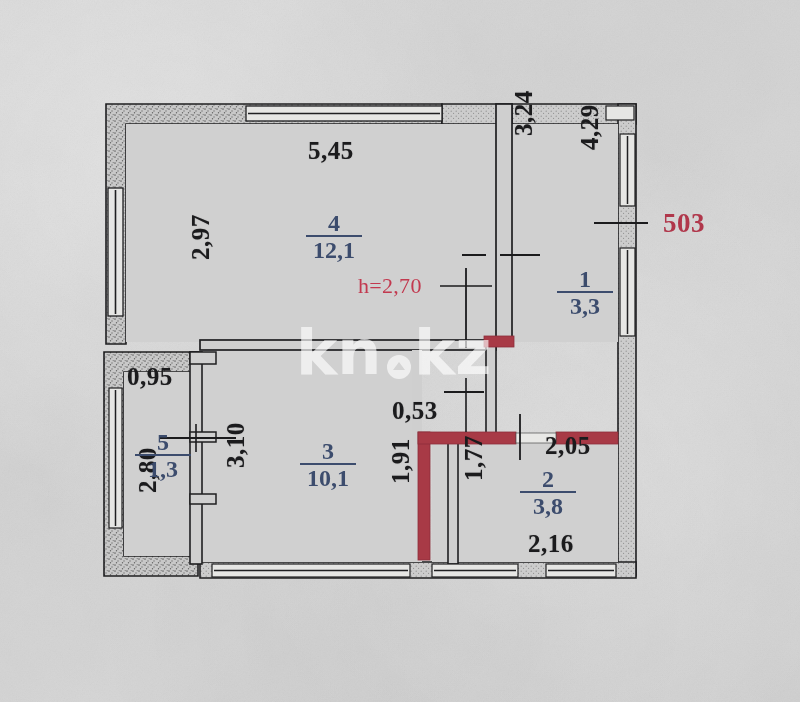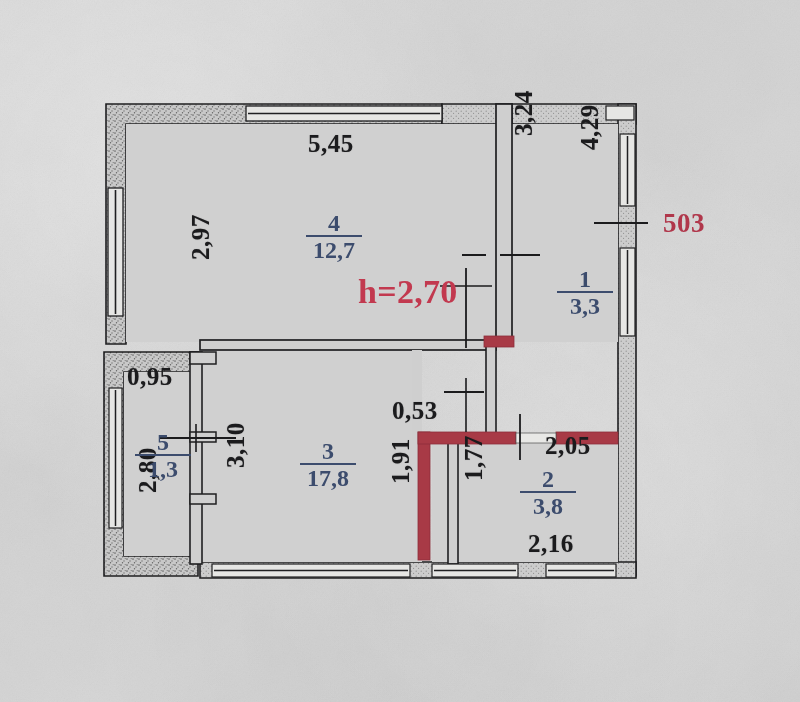--- a/index.html
+++ b/index.html
@@ -71,22 +71,22 @@
     width: max-content;
     min-width: 44px;
   }
   .roomlbl .area {
     display: block;
     font-size: 24px;
     line-height: 1.02;
     padding-top: 1px;
   }
   .height-note {
-    font-size: 34px;
-    font-weight: 700;
+    font-size: 22px;
+    font-weight: 400;
     color: #c2394f;
     letter-spacing: 0.3px;
   }
   .apt-number {
     font-size: 27px;
     font-weight: 700;
     color: #b0374b;
     letter-spacing: 0.5px;
   }
   
@@ -253,21 +253,21 @@
       <line x1="466" y1="378" x2="466" y2="432" stroke-width="1.6"></line>
       <line x1="444" y1="392" x2="484" y2="392" stroke-width="1.8"></line>
 
       <line x1="520" y1="414" x2="520" y2="460" stroke-width="1.8"></line>
 
       <line x1="466" y1="268" x2="466" y2="348" stroke-width="1.8"></line>
       <line x1="440" y1="286" x2="492" y2="286" stroke-width="1.6"></line>
     </g>
   </svg>
 
-  <div class="txt dim" style="left:308px; top:131px;">5,45</div>
+  <div class="txt dim" style="left:308px; top:138px;">5,45</div>
 
   <div class="txt dim dim-v" style="left:188px; top:260px;">2,97</div>
 
   <div class="txt dim dim-v" style="left:511px; top:136px;">3,24</div>
 
   <div class="txt dim dim-v" style="left:577px; top:150px;">4,29</div>
 
   <div class="txt dim" style="left:127px; top:364px;text-align:right;">0,95</div>
 
   <div class="txt dim dim-v" style="left:135px; top:493px;">2,80</div>
@@ -289,31 +289,39 @@
     <span class="area">3,3</span>
   </div>
 
   <div class="txt roomlbl" style="left:520px; top:468px;">
     <span class="num">2</span>
     <span class="area">3,8</span>
   </div>
 
   <div class="txt roomlbl" style="left:300px; top:440px;">
     <span class="num">3</span>
-    <span class="area">17,8</span>
+    <span class="area">10,1</span>
   </div>
 
   <div class="txt roomlbl" style="left:306px; top:212px;">
     <span class="num">4</span>
-    <span class="area">12,7</span>
+    <span class="area">12,1</span>
   </div>
 
   <div class="txt roomlbl" style="left:135px; top:431px;">
     <span class="num">5</span>
     <span class="area">1,3</span>
   </div>
 
   <div class="txt height-note" style="left:358px; top:275px;">h=2,70</div>
 
   <div class="txt apt-number" style="left:663px; top:210px;">503</div>
 
+  <div id="watermark">
+    <svg width="208" height="72" viewBox="0 0 208 72">
+      <text x="0" y="56" font-family="DejaVu Sans, sans-serif" font-size="62" font-weight="bold" fill="rgba(255,255,255,0.80)">kn</text>
+      <text x="118" y="56" font-family="DejaVu Sans, sans-serif" font-size="62" font-weight="bold" fill="rgba(255,255,255,0.80)">kz</text>
+      <circle cx="103" cy="49" r="12" fill="rgba(255,255,255,0.80)"></circle>
+      <path d="M97,52 L103,44 L109,52 Z" fill="rgba(210,210,210,0.9)"></path>
+    </svg>
+  </div>
 
 </div>
 
 </body></html>

